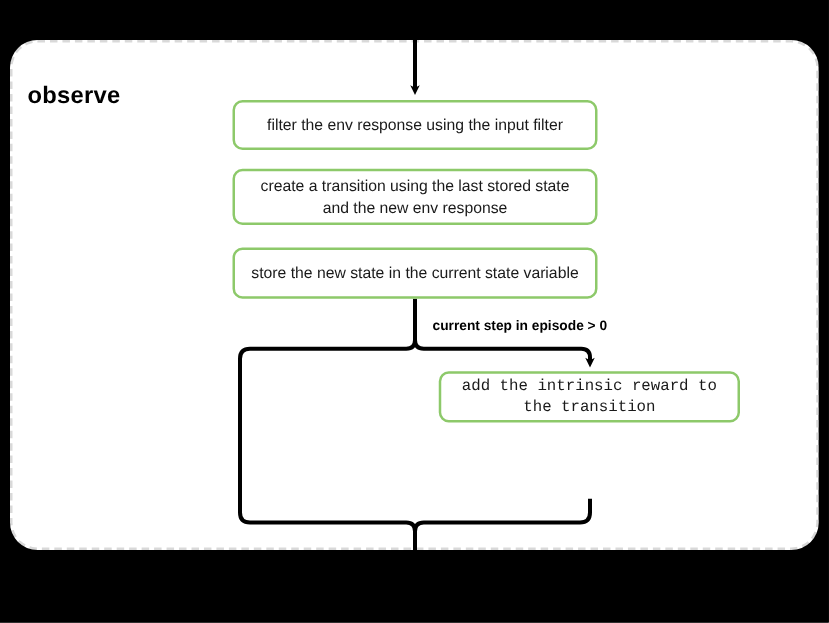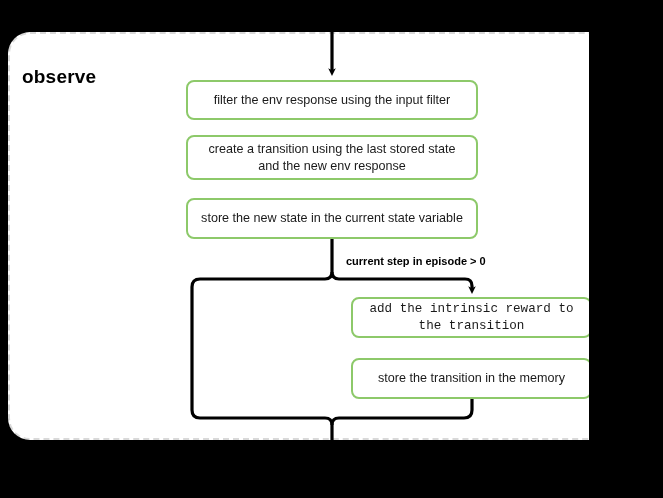--- a/index.html
+++ b/index.html
@@ -2,21 +2,21 @@
 <html><head>
 <meta charset="utf-8">
 <style>
   html, body {
     margin: 0;
     padding: 0;
     background: #000000;
   }
   #canvas {
     position: relative;
-    width: 589px;
+    width: 663px;
     height: 498px;
     background: #000000;
     overflow: hidden;
     font-family: "Liberation Sans", sans-serif;
   }
 
   
   #panel {
     position: absolute;
     left: 8px;
@@ -112,17 +112,16 @@
   </svg>
 
   <div class="node" id="node-create">create a transition using the last stored state and the new env response</div>
 
   <div class="node" id="node-filter">filter the env response using the input filter</div>
 
   <div class="node" id="node-store-state">store the new state in the current state variable</div>
 
   <div class="node" id="node-intrinsic">add the intrinsic reward to the transition</div>
 
-  <div class="node" id="node-store-memory">store the transition in the memory</div>
 
   <div id="branch-label">current step in episode &gt; 0</div>
 
 </div>
 
 </body></html>

